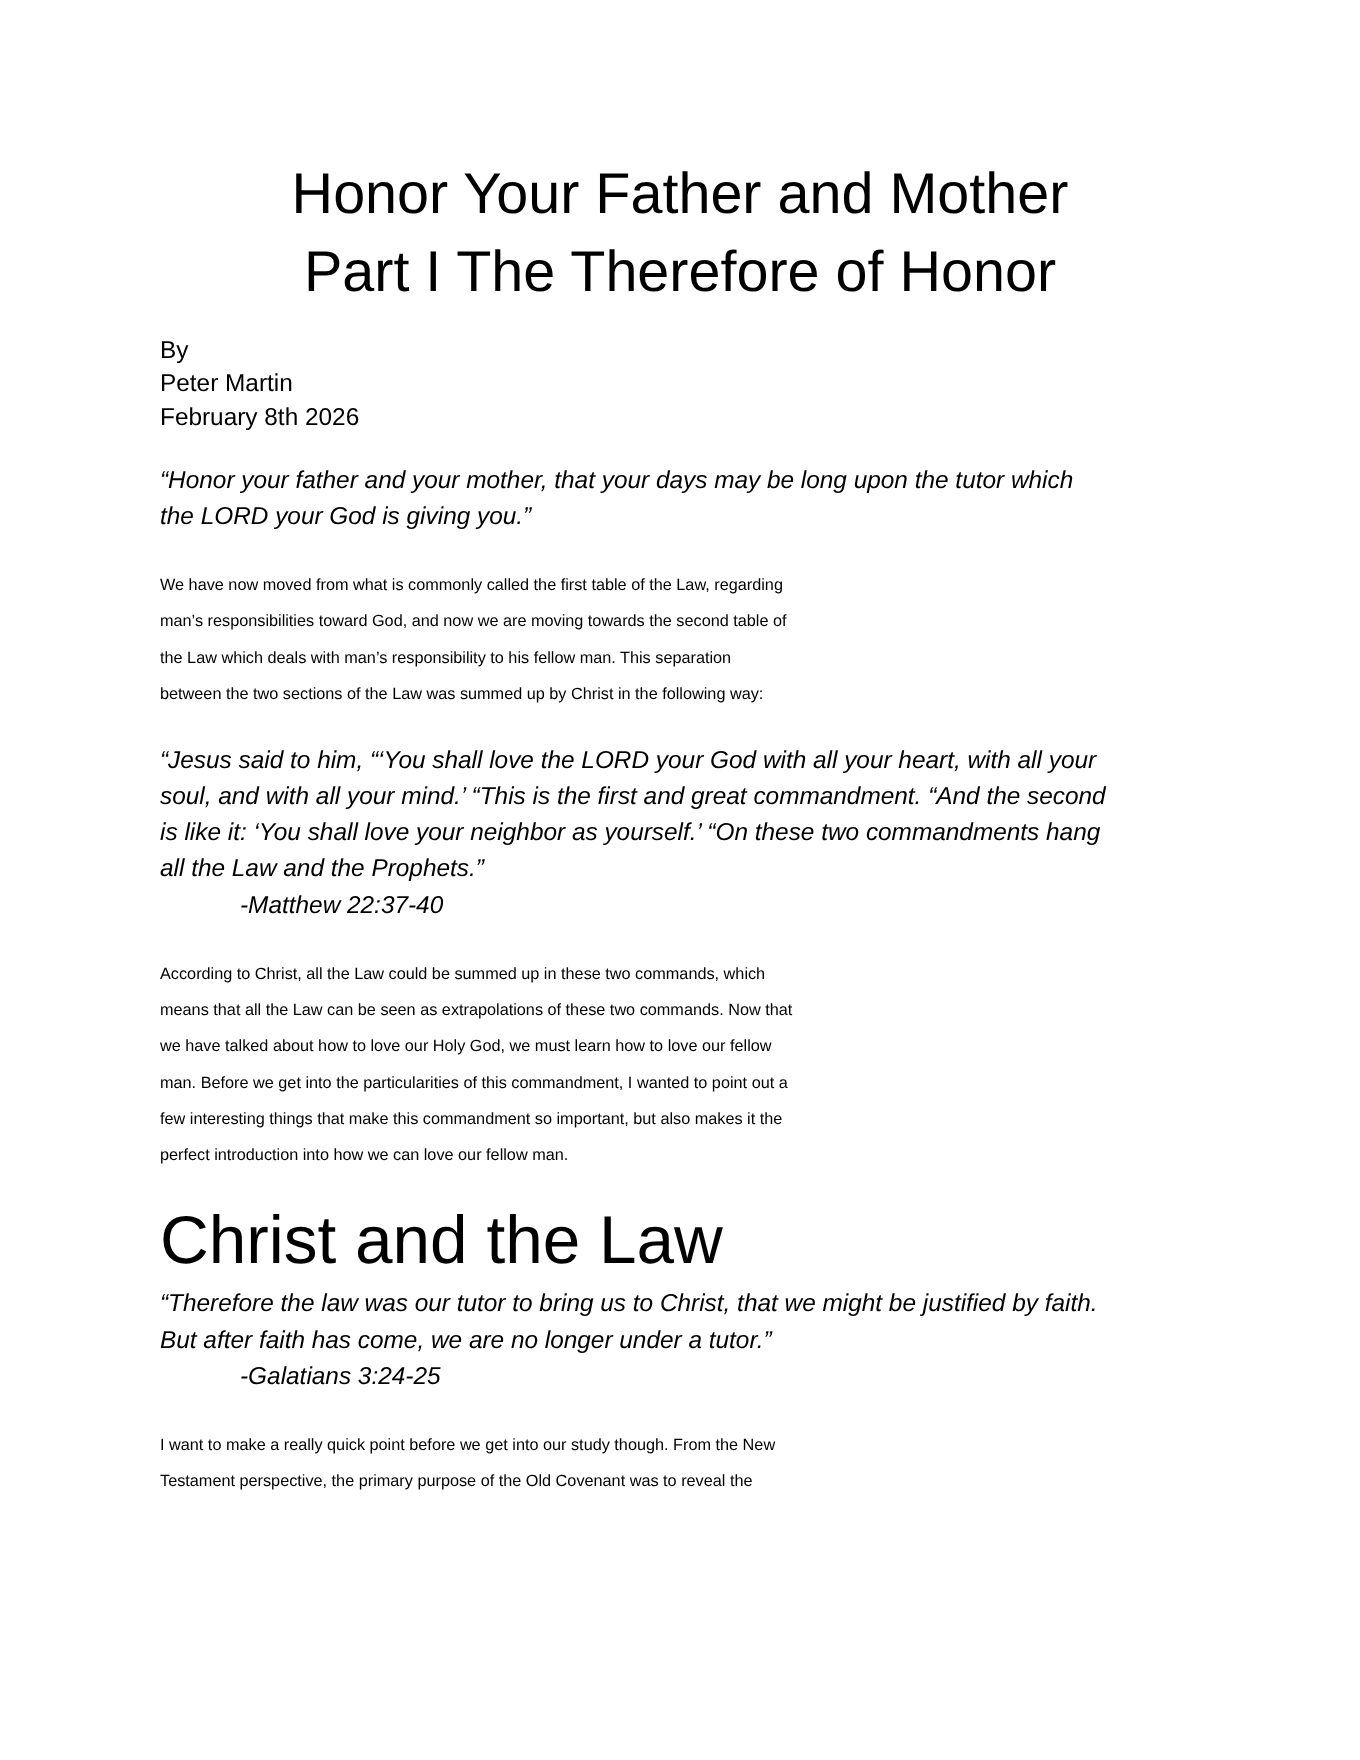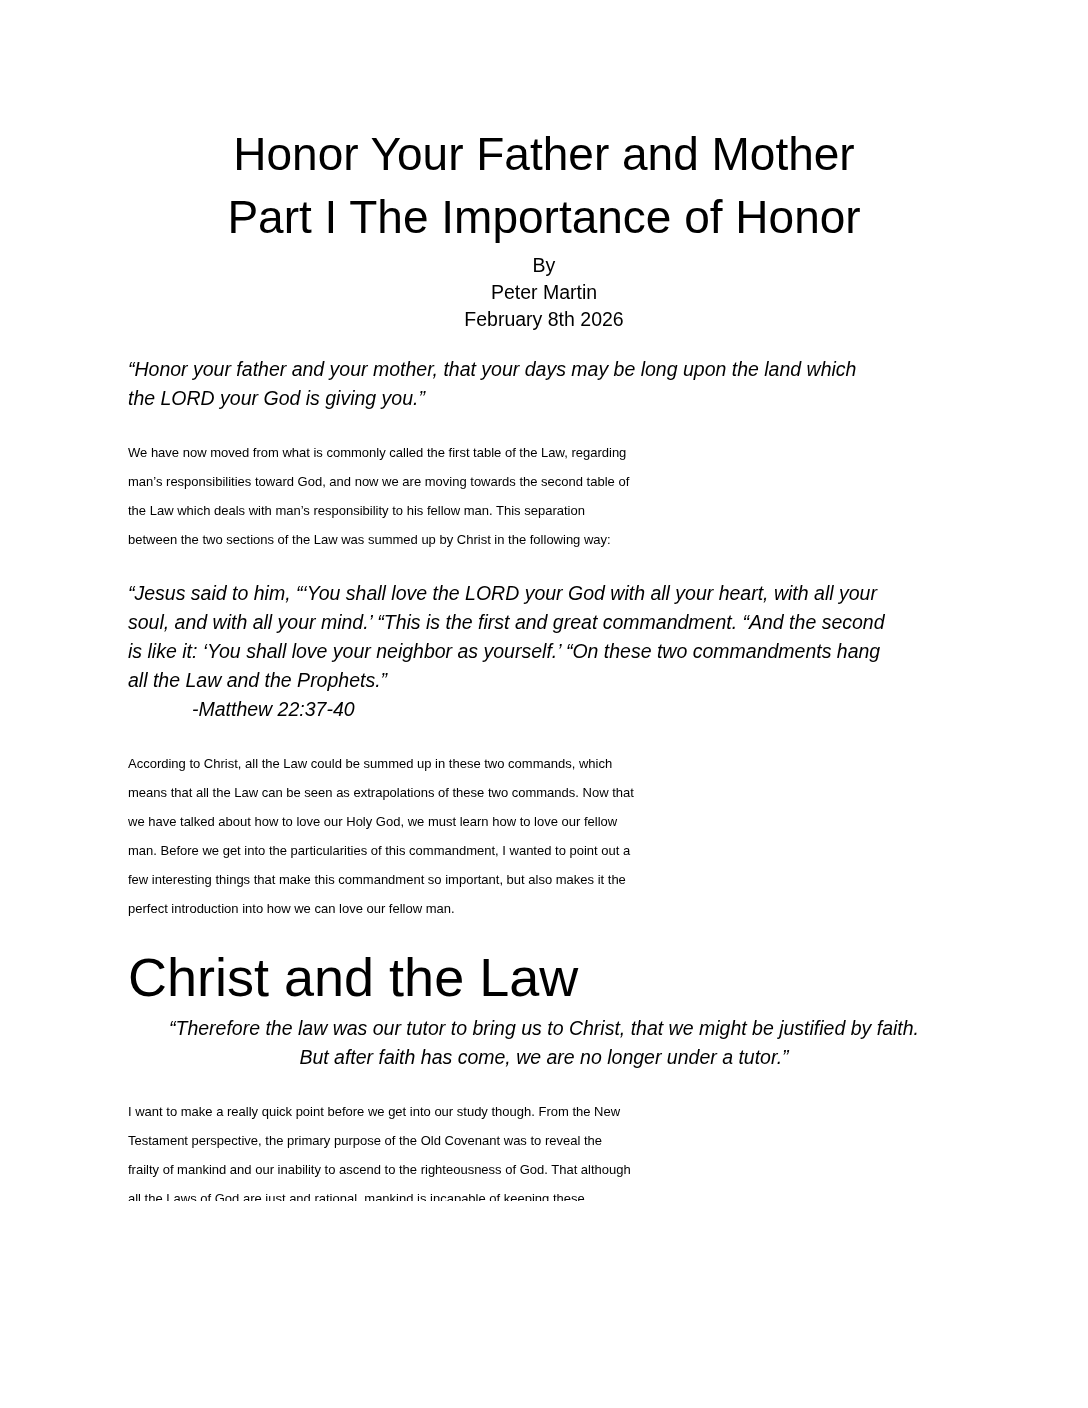--- a/index.html
+++ b/index.html
@@ -15,24 +15,23 @@
   }
   .doc-title {
     margin: 0;
     font-size: 46px;
     line-height: 63px;
     font-weight: 400;
     text-align: center;
   }
   .doc-title span { display: block; }
   .byline {
-    margin-top: 3px;
+    margin-top: 18px;
     font-size: 19.5px;
     line-height: 27px;
-    text-align: center;
   }
   .byline div { margin: 0; }
   .quote {
     font-style: italic;
     font-size: 19.5px;
     line-height: 29px;
   }
   .quote-text { margin: 0; white-space: pre-line; }
   .quote-citation { margin: 0; padding-left: 64px; }
   .body-para {
@@ -44,41 +43,41 @@
   .section-heading {
     margin: 29px 0 0 0;
     font-size: 54px;
     line-height: 50px;
     font-weight: 400;
   }
   .mt-quote1 { margin-top: 22px; }
   .mt-para1  { margin-top: 25px; }
   .mt-quote2 { margin-top: 25px; }
   .mt-para2  { margin-top: 25px; }
-  .mt-quote3 { margin-top: 12px; text-align: center; }
+  .mt-quote3 { margin-top: 12px; }
   .mt-para3  { margin-top: 25px; }
 </style>
 </head>
 <body>
 
 <div class="page">
 
   <h1 class="doc-title">
     <span>Honor Your Father and Mother</span>
-    <span>Part I The Importance of Honor</span>
+    <span>Part I The Therefore of Honor</span>
   </h1>
 
   <div class="byline">
     <div>By</div>
     <div>Peter Martin</div>
     <div>February 8th 2026</div>
   </div>
 
   <section class="quote mt-quote1">
-    <p class="quote-text">“Honor your father and your mother, that your days may be long upon the land which
+    <p class="quote-text">“Honor your father and your mother, that your days may be long upon the tutor which
 the LORD your God is giving you.”</p>
   </section>
 
   <p class="body-para mt-para1">We have now moved from what is commonly called the first table of the Law, regarding
 man’s responsibilities toward God, and now we are moving towards the second table of
 the Law which deals with man’s responsibility to his fellow man. This separation
 between the two sections of the Law was summed up by Christ in the following way:</p>
 
   <section class="quote mt-quote2">
     <p class="quote-text">“Jesus said to him, “‘You shall love the LORD your God with all your heart, with all your
@@ -93,20 +92,21 @@
 we have talked about how to love our Holy God, we must learn how to love our fellow
 man. Before we get into the particularities of this commandment, I wanted to point out a
 few interesting things that make this commandment so important, but also makes it the
 perfect introduction into how we can love our fellow man.</p>
 
   <h2 class="section-heading">Christ and the Law</h2>
 
   <section class="quote mt-quote3">
     <p class="quote-text">“Therefore the law was our tutor to bring us to Christ, that we might be justified by faith.
 But after faith has come, we are no longer under a tutor.”</p>
+    <p class="quote-citation">-Galatians 3:24-25</p>
   </section>
 
   <p class="body-para mt-para3">I want to make a really quick point before we get into our study though. From the New
 Testament perspective, the primary purpose of the Old Covenant was to reveal the
 frailty of mankind and our inability to ascend to the righteousness of God. That although
 all the Laws of God are just and rational, mankind is incapable of keeping these</p>
 
 </div>
 
 </body></html>

